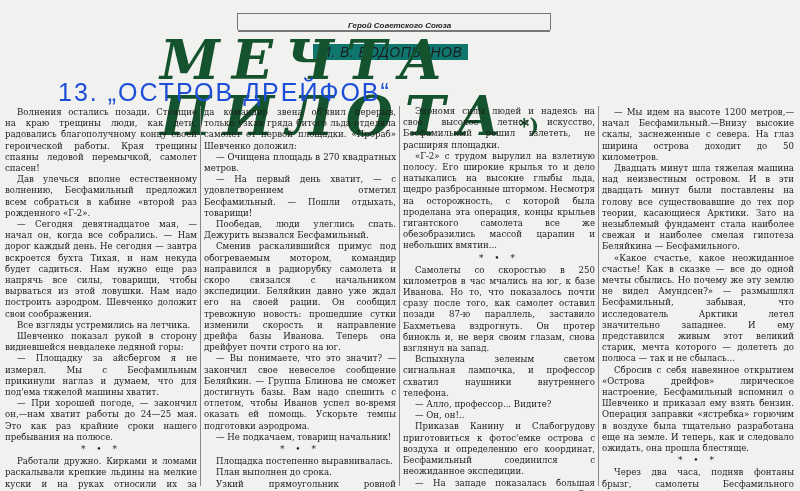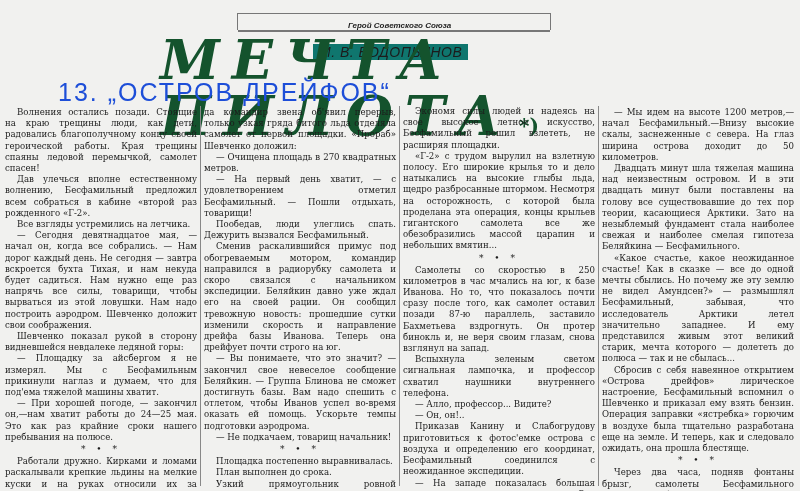--- a/index.html
+++ b/index.html
@@ -37,22 +37,22 @@
 
 <div class="chapter">13. „ОСТРОВ ДРЕЙФОВ“</div>
 
 <div class="rule" style="left:200px"></div>
 <div class="rule" style="left:399px"></div>
 <div class="rule" style="left:598px"></div>
 
 <div class="col c1">
   <p>Волнения остались позади. Стоящие на краю трещины люди, как дети, радовались благополучному концу своей героической работы. Края трещины спаяны ледовой перемычкой, самолет спасен!</p>
   <p>Дав улечься вполне естественному волнению, Бесфамильный предложил всем собраться в кабине «второй раз рожденного «Г-2».</p>
+  <p>— Сегодня девятнадцатое мая, — начал он, когда все собрались. — Нам дорог каждый день. Не сегодня — завтра вскроется бухта Тихая, и нам некуда будет садиться. Нам нужно еще раз напрячь все силы, товарищи, чтобы вырваться из этой ловушки. Нам надо построить аэродром. Шевченко доложит свои соображения.</p>
   <p>Все взгляды устремились на летчика.</p>
-  <p>— Сегодня девятнадцатое мая, — начал он, когда все собрались. — Нам дорог каждый день. Не сегодня — завтра вскроется бухта Тихая, и нам некуда будет садиться. Нам нужно еще раз напрячь все силы, товарищи, чтобы вырваться из этой ловушки. Нам надо построить аэродром. Шевченко доложит свои соображения.</p>
   <p>Шевченко показал рукой в сторону видневшейся невдалеке ледяной горы:</p>
   <p>— Площадку за айсбергом я не измерял. Мы с Бесфамильным прикинули наглаз и думаем, что для под'ема тяжелой машины хватит.</p>
   <p>— При хорошей погоде, — закончил он,—нам хватит работы до 24—25 мая. Это как раз крайние сроки нашего пребывания на полюсе.</p>
   <div class="stars">* • *</div>
   <p>Работали дружно. Кирками и ломами раскалывали крепкие льдины на мелкие куски и на руках относили их за проведенную сажей черту. Через шесть часов, ког-</p>
 
 </div>
 
 <div class="col c2">
   <p class="noind">да командир звена об'явил перерыв, только узкая гряда битого льда отделяла самолет от первой площадки. «Прораб» Шевченко доложил:</p>

